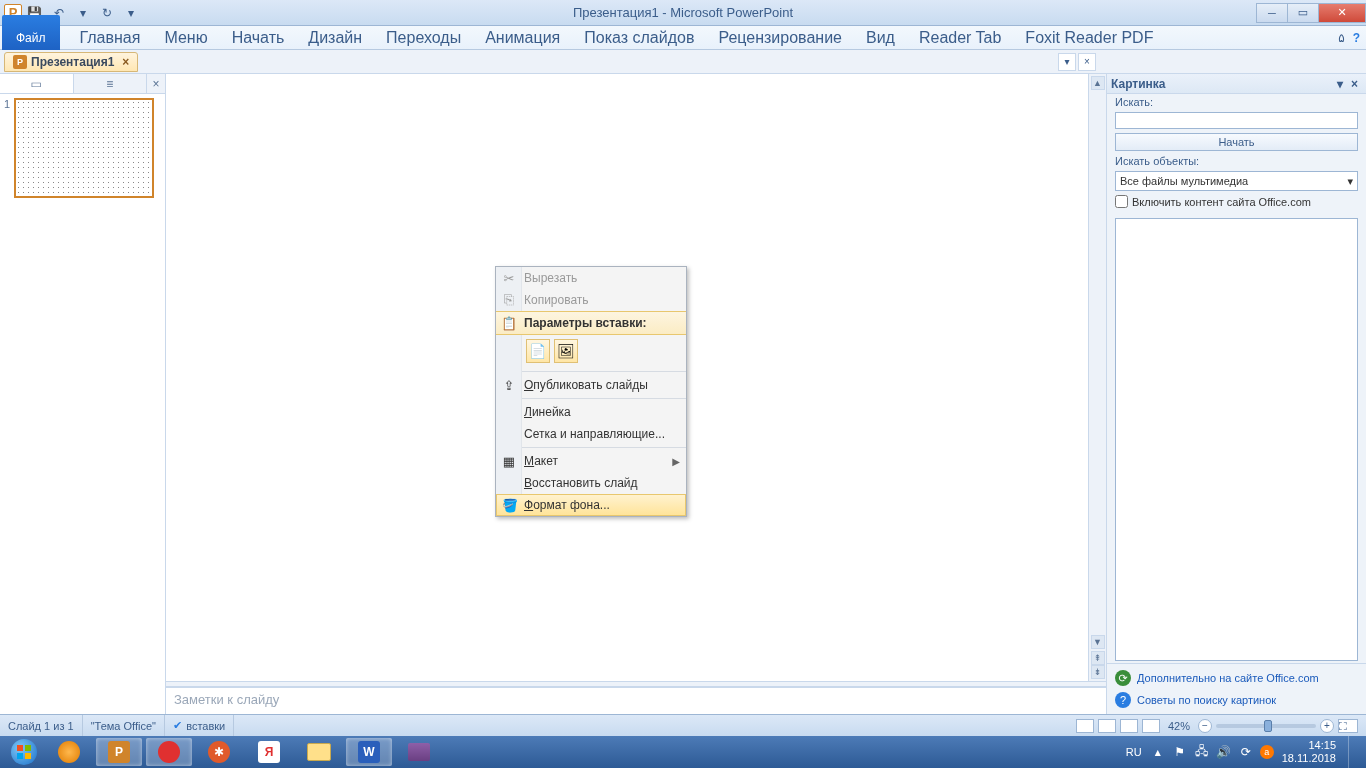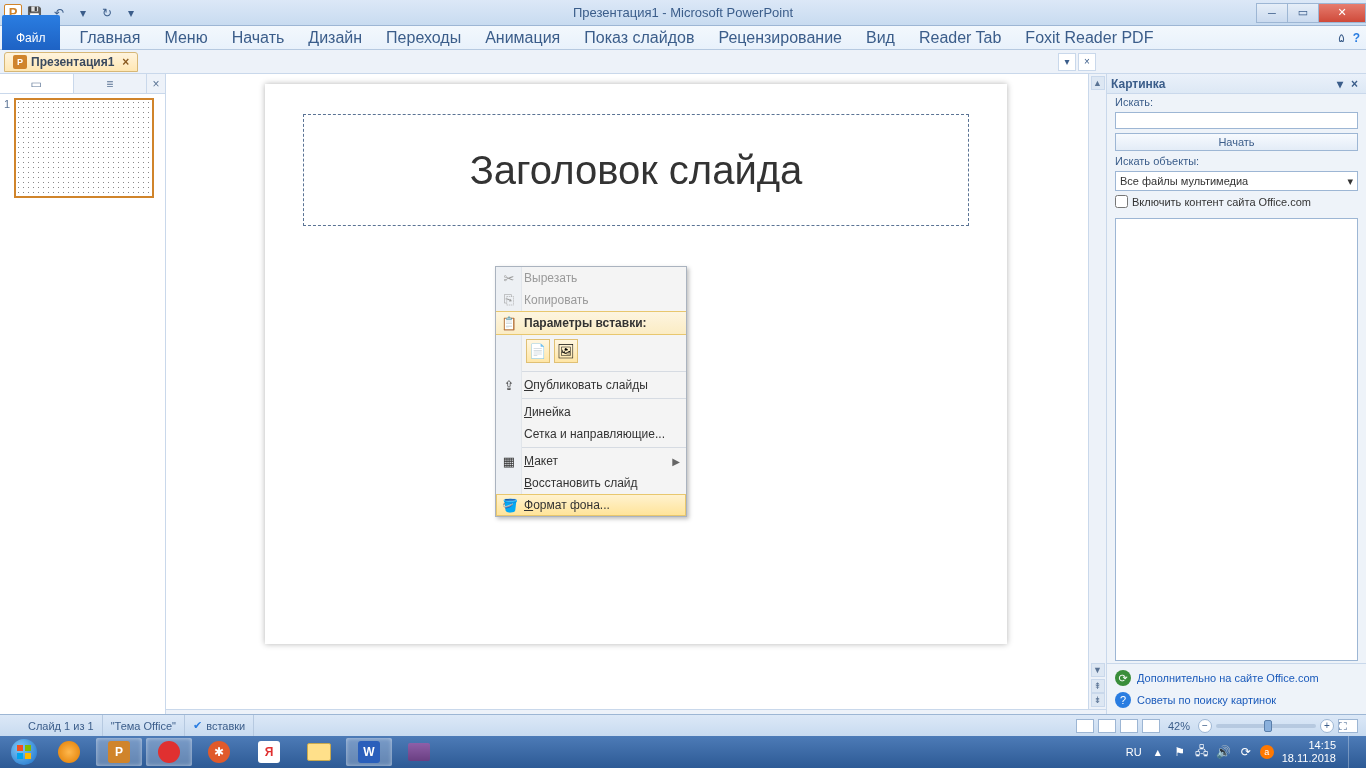--- a/index.html
+++ b/index.html
@@ -77,21 +77,21 @@
 .tp-button { padding: 2px 8px; border: 1px solid #9db6d4; background: linear-gradient(#f7fafe,#e3ecf7); color: #3b5d8a; cursor: pointer; font-size: 11px; }
 .tp-select { height: 20px; border: 1px solid #9db6d4; background: #fff; display: flex; align-items: center; padding: 0 4px; justify-content: space-between; color: #333; font-size: 11px; cursor: pointer; }
 .tp-check { display: flex; align-items: center; gap: 4px; font-size: 11px; color: #333; }
 .tp-check input { width: 13px; height: 13px; }
 .tp-results { flex: 1; background: #fff; border: 1px solid #9db6d4; margin-top: 6px; }
 .tp-links { border-top: 1px solid #c9d8eb; padding: 6px 8px; display: flex; flex-direction: column; gap: 6px; }
 .tp-link { display: flex; align-items: center; gap: 6px; color: #1a5abb; font-size: 11px; cursor: pointer; }
 .tp-link .lk-icon { width: 16px; height: 16px; border-radius: 50%; display: flex; align-items: center; justify-content: center; color: #fff; font-size: 11px; }
 
 
-.statusbar { height: 22px; background: linear-gradient(#dce8f7,#c8dbf0); display: flex; align-items: center; border-top: 1px solid #9db6d4; font-size: 11px; color: #3b5d8a; padding-left: 20px; }
+.statusbar { height: 22px; background: linear-gradient(#dce8f7,#c8dbf0); display: flex; align-items: center; border-top: 1px solid #9db6d4; font-size: 11px; color: #3b5d8a; }
 .sb-seg { padding: 0 8px; border-right: 1px solid #b6c9e0; height: 100%; display: flex; align-items: center; gap: 4px; }
 .sb-right { margin-left: auto; display: flex; align-items: center; gap: 4px; padding-right: 8px; }
 .view-btn { width: 18px; height: 14px; border: 1px solid #9db6d4; background: #fff; cursor: pointer; }
 .zoom-track { width: 100px; height: 4px; background: #b6c9e0; position: relative; border-radius: 2px; }
 .zoom-thumb { position: absolute; left: 48%; top: -4px; width: 8px; height: 12px; background: #8ab0dc; border: 1px solid #5a7fab; border-radius: 2px; cursor: pointer; }
 .zoom-btn { width: 14px; height: 14px; border: 1px solid #9db6d4; border-radius: 50%; display: flex; align-items: center; justify-content: center; cursor: pointer; background: #fff; font-size: 10px; }
 
 
 .taskbar { height: 32px; background: linear-gradient(#4d7bb7,#2d5a95); display: flex; align-items: center; padding: 0 4px; }
 .start-btn { width: 40px; height: 30px; display: flex; align-items: center; justify-content: center; cursor: pointer; }
@@ -168,25 +168,20 @@
     <div class="thumb-list">
       <div class="thumb-item">
         <div class="thumb-num">1</div>
         <div class="thumb-slide"></div>
       </div>
     </div>
   </div>
 
   <div class="slide-area">
     <div class="slide-scroll">
-      <div class="slide">
-        <div class="slide-title-box">
-          <div class="slide-title-text">Заголовок слайда</div>
-        </div>
-      </div>
 
       <div class="ctx-menu">
         <div class="ctx-iconstrip"></div>
         <div class="ctx-item disabled">
           <span class="ico">✂</span>
           <span>Вырезать</span>
         </div>
         <div class="ctx-item disabled">
           <span class="ico">⎘</span>
           <span>Копировать</span>
@@ -228,20 +223,21 @@
 
       <div class="vscroll">
         <div class="vscroll-btn">▲</div>
         <div style="flex:1"></div>
         <div class="vscroll-btn">▼</div>
         <div class="vscroll-btn" style="margin-top:2px;">⇞</div>
         <div class="vscroll-btn">⇟</div>
       </div>
     </div>
     <div class="notes-splitter"></div>
+    <div class="notes">Заметки к слайду</div>
   </div>
 
   <div class="taskpane">
     <div class="taskpane-head">
       <span>Картинка</span>
       <span class="spacer"></span>
       <span class="tp-btn">▾</span>
       <span class="tp-btn">×</span>
     </div>
     <div class="taskpane-body">

